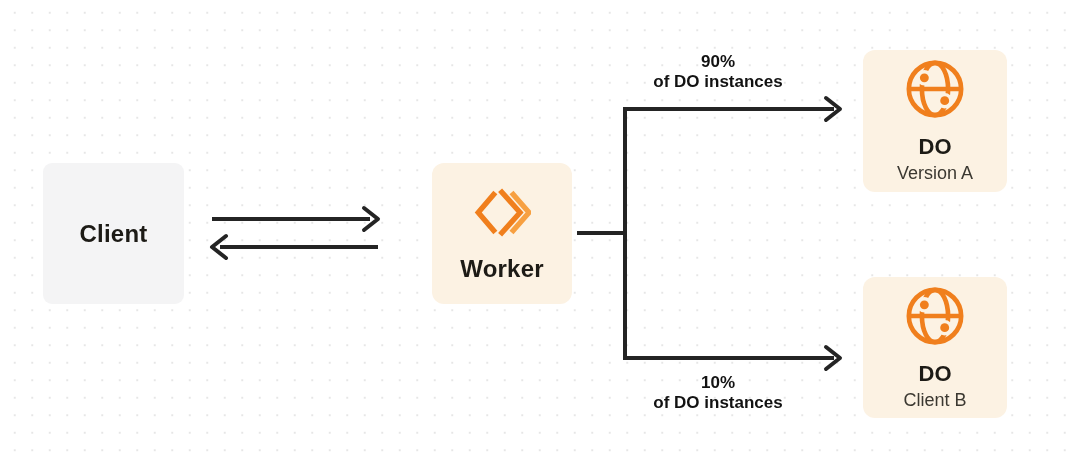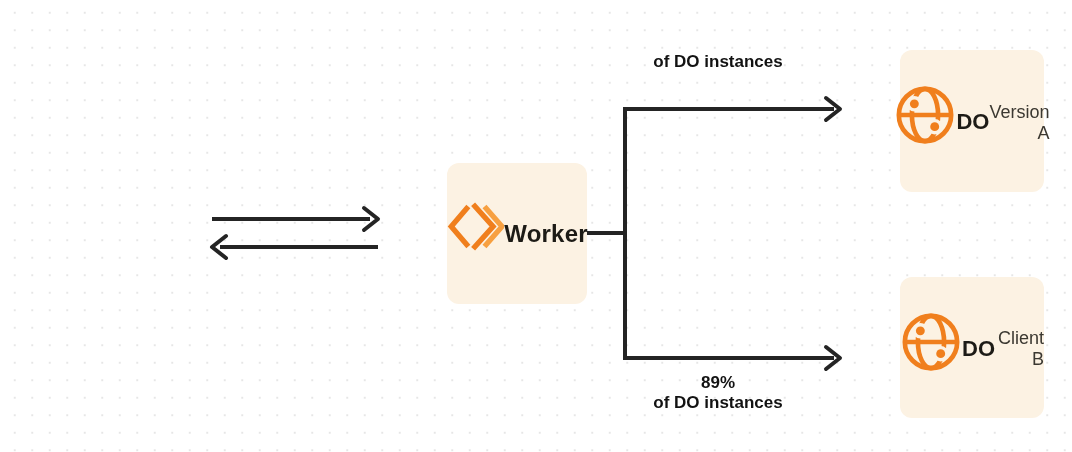--- a/index.html
+++ b/index.html
@@ -32,24 +32,23 @@
   }
   .connectors path{
     fill:none;
     stroke:var(--line);
     stroke-width:4;
   }
   .connectors path.shaft{stroke-linecap:butt;stroke-linejoin:miter;}
   .connectors path.head{stroke-linecap:round;stroke-linejoin:round;}
   .node{
     position:absolute;
-    display:flex;flex-direction:row;
+    display:flex;flex-direction:column;
     align-items:center;justify-content:center;
     border-radius:12px;
-    margin-left:37px;
   }
   .node.gray{background:var(--gray-box);border-radius:9px;}
   .node.cream{background:var(--cream);}
   .node-label{
     font-size:24px;font-weight:700;color:var(--text);
     letter-spacing:0.2px;
   }
   .node-title{
     font-size:22px;font-weight:700;color:var(--text);
     margin-top:2px;
@@ -90,38 +89,42 @@
 
     <path class="shaft" d="M577 233 H627"></path>
 
     <path class="shaft" d="M834 109 H625 V358 H834"></path>
 
     <path class="head" d="M826 98 L840 109 L826 120"></path>
 
     <path class="head" d="M826 347 L840 358 L826 369"></path>
   </svg>
 
+  <div class="node gray" style="left:43px;top:163px;width:141px;height:141px;">
+    <div class="node-label">Client</div>
+  </div>
 
-  <div class="node cream" style="left:410px;top:163px;width:140px;height:141px;align-items:center;">
+  <div class="node cream" style="left:432px;top:163px;width:140px;height:141px;align-items:center;">
     <div class="icon-wrap worker-icon-wrap">
       <svg width="58" height="57" viewBox="0 0 60 60" xmlns="http://www.w3.org/2000/svg" fill="none">
         <path class="logo-left" d="M23 9 L5 30 L23 51" stroke-width="5.6" stroke-linecap="butt" stroke-linejoin="miter"></path>
         <path class="logo-mid" d="M28 6.5 L49 30 L28 53.5" stroke-width="5.6" stroke-linecap="butt" stroke-linejoin="miter"></path>
         <path class="logo-right" d="M40 9 L58.5 30 L40 51" stroke-width="5.6" stroke-linecap="butt" stroke-linejoin="miter"></path>
       </svg>
     </div>
     <div class="node-label">Worker</div>
   </div>
 
   <div class="split-label" style="left:608px;top:52px;">
+    <div>90%</div>
     <div>of DO instances</div>
   </div>
 
   <div class="split-label" style="left:608px;top:373px;">
-    <div>89%</div>
+    <div>10%</div>
     <div>of DO instances</div>
   </div>
 
   <div class="node cream" style="left:863px;top:50px;width:144px;height:142px;">
     <div class="icon-wrap globe-icon-wrap">
       <svg width="62" height="62" viewBox="0 0 64 64" xmlns="http://www.w3.org/2000/svg">
         <circle class="globe-stroke" cx="32" cy="32" r="27" stroke-width="4.8"></circle>
         <ellipse class="globe-stroke" cx="32" cy="32" rx="13.5" ry="27" stroke-width="4.8"></ellipse>
         <path class="globe-stroke" d="M5 32 H59" stroke-width="4.8"></path>
         <circle class="globe-halo" cx="21" cy="20.5" r="8"></circle>

